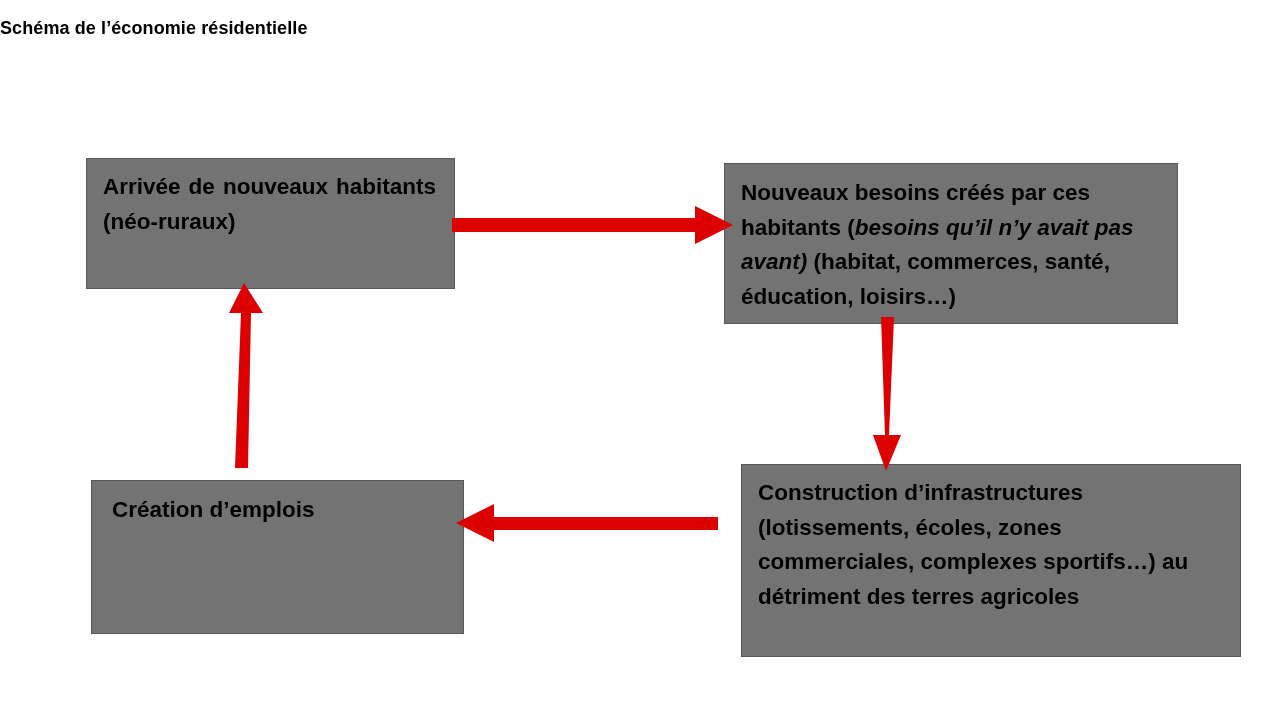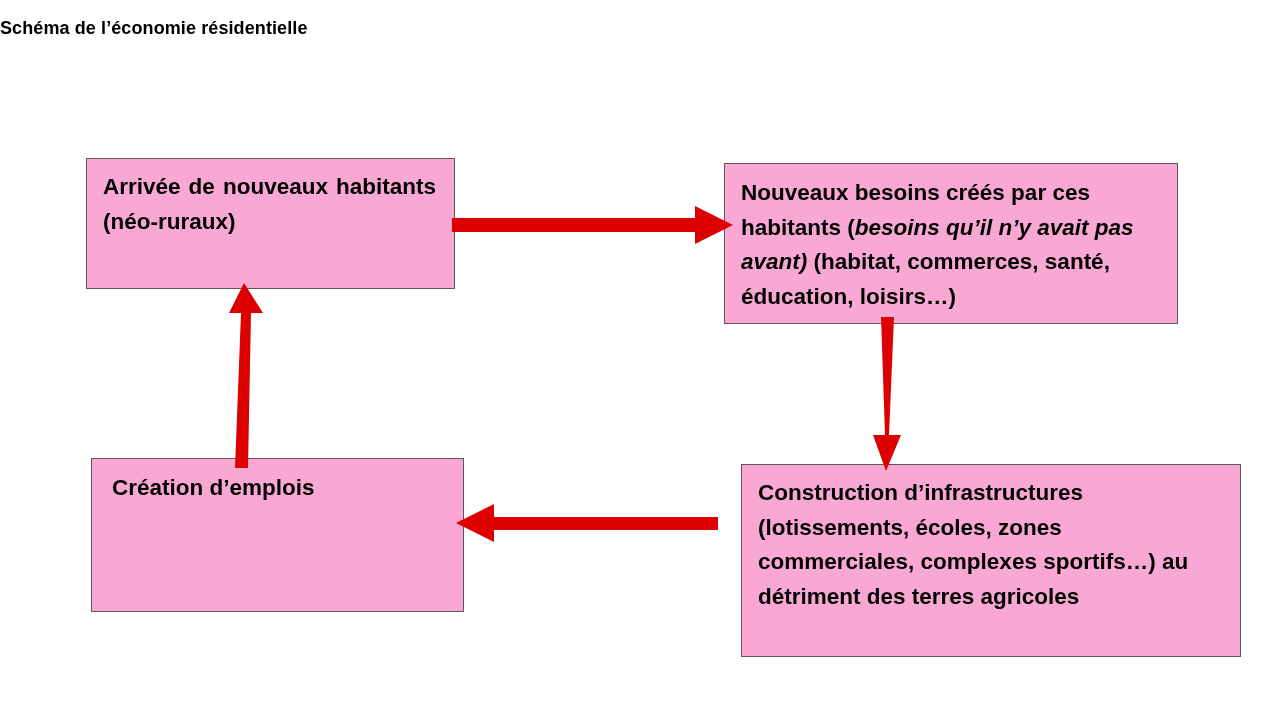--- a/index.html
+++ b/index.html
@@ -27,21 +27,21 @@
     font-size: 18px;
     font-weight: bold;
     color: #000000;
     letter-spacing: 0.1px;
   }
   
   .node-box {
     position: absolute;
     box-sizing: border-box;
     border: 1.4px solid #59595a;
-    background: #f9a8d4;
+    background: #737373;
     color: #000000;
     font-weight: bold;
     font-size: 22.5px;
     line-height: 34.5px;
   }
   .node-box .node-text {
     display: block;
     padding: 11px 16px 0 16px;
   }
   #box-arrivee {
@@ -57,21 +57,21 @@
   }
   #box-besoins {
     left: 724px;
     top: 163px;
     width: 454px;
     height: 161px;
   }
   #box-besoins .node-text { padding-top: 12px; }
   #box-emplois {
     left: 91px;
-    top: 458px;
+    top: 480px;
     width: 373px;
     height: 154px;
   }
   #box-emplois .node-text { padding-top: 12px; padding-left: 20px; }
   #box-construction {
     left: 708px;
     top: 464px;
     width: 500px;
     height: 193px;
     margin-left: 33px;

